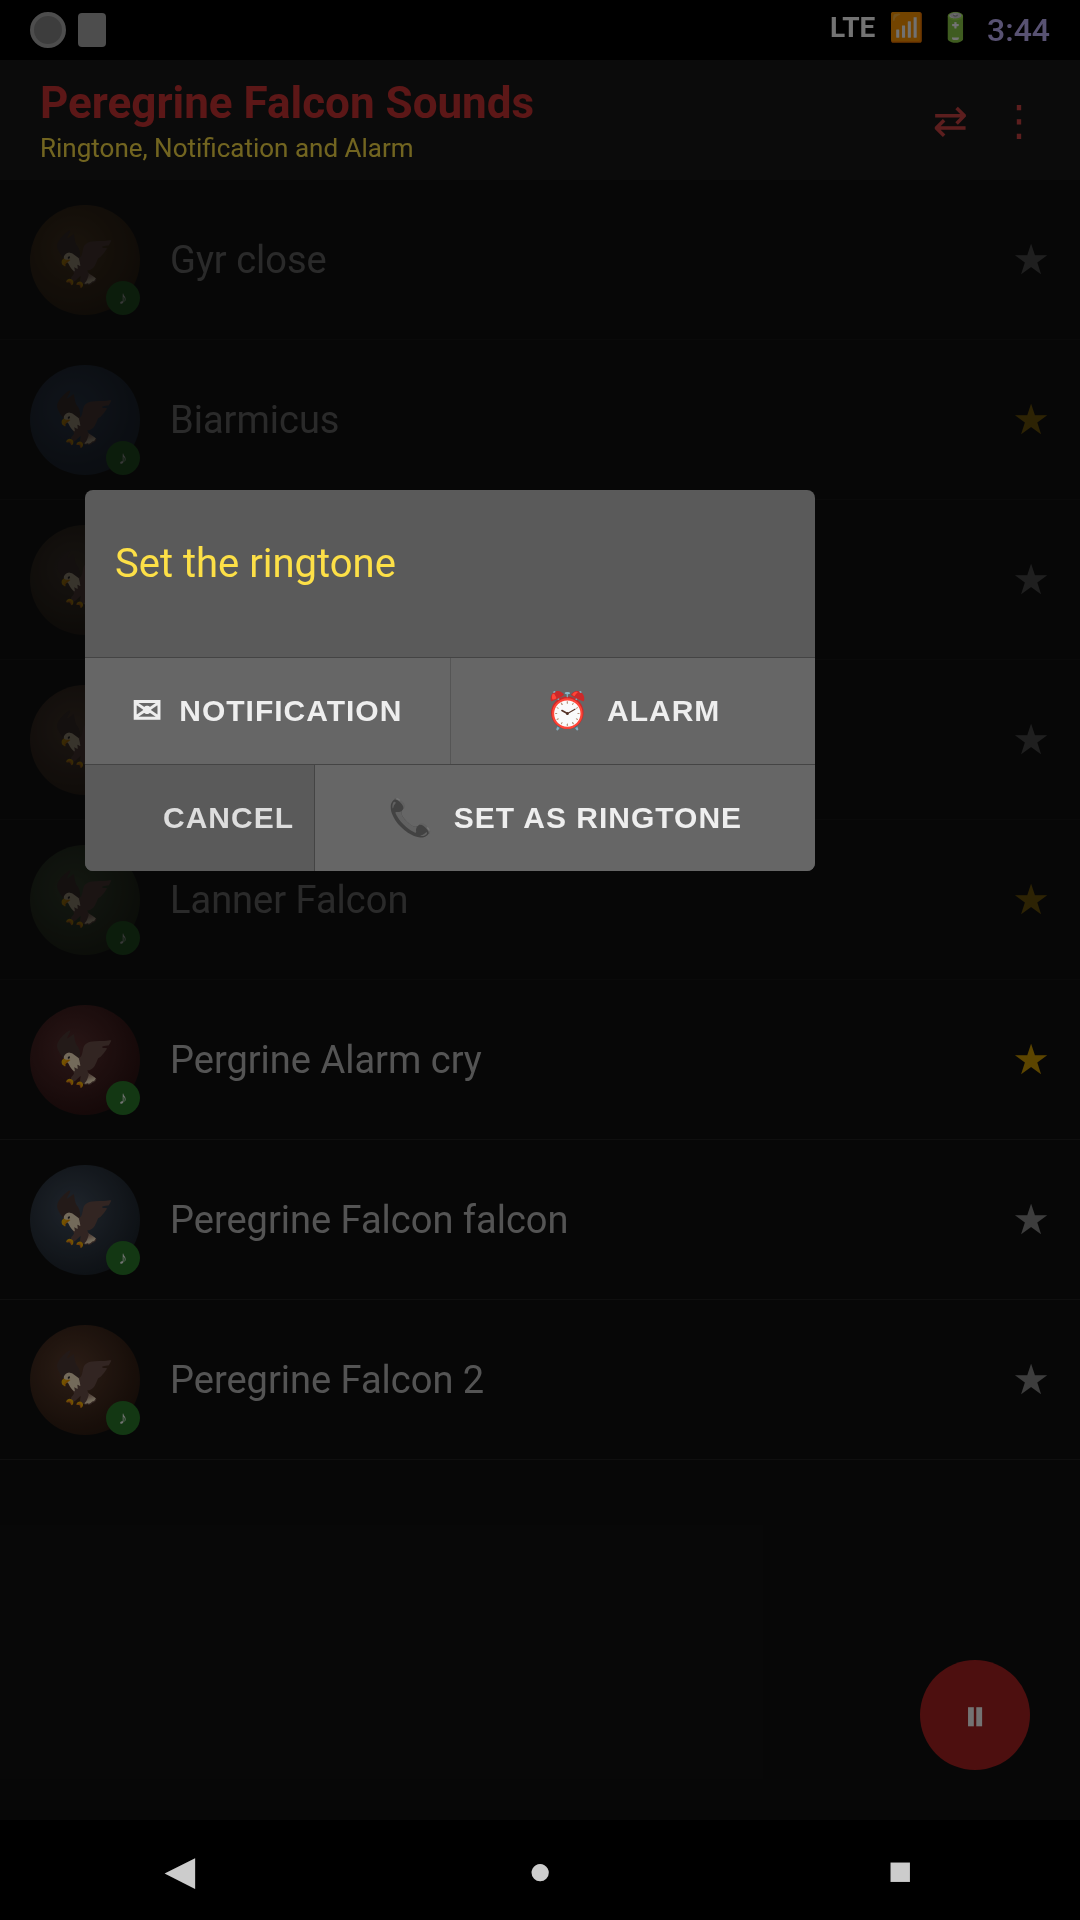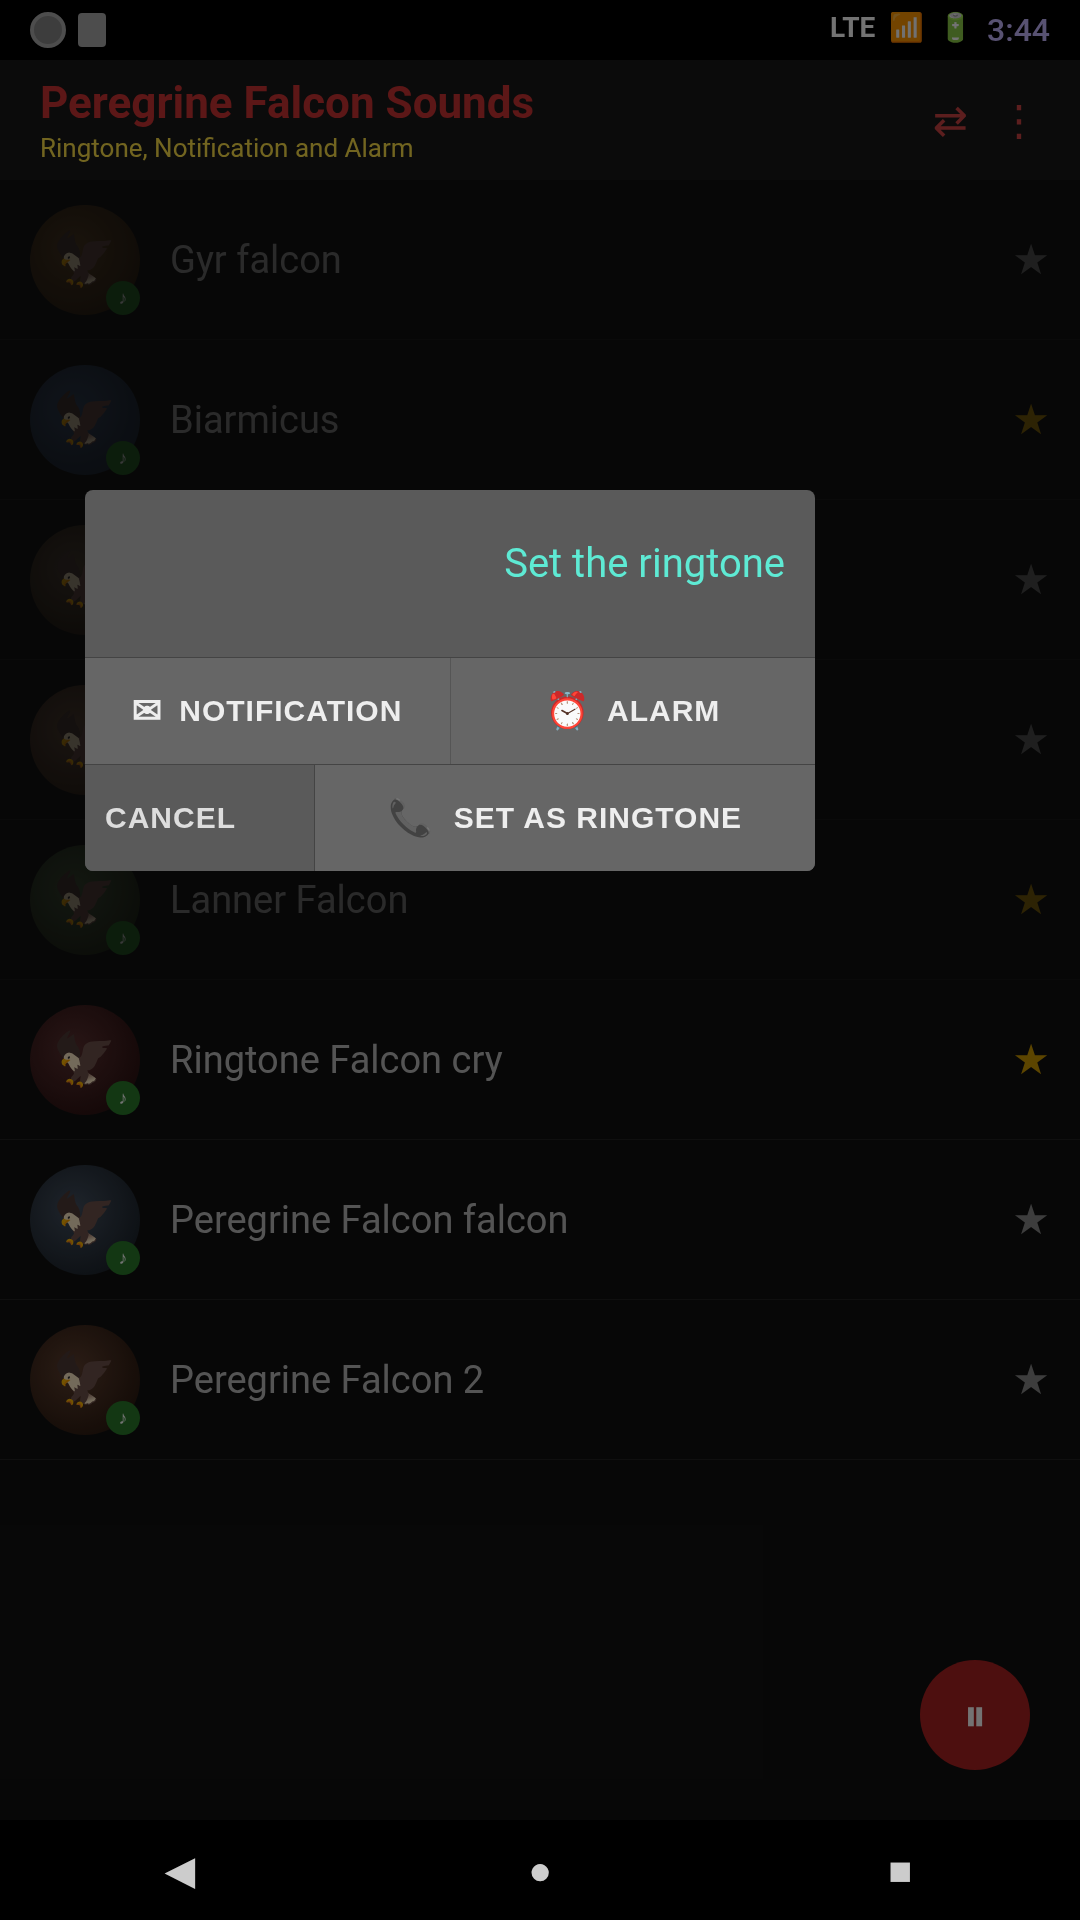--- a/index.html
+++ b/index.html
@@ -177,23 +177,23 @@
       position: absolute;
       top: 490px;
       left: 85px;
       width: 730px;
       background: #5a5a5a;
       border-radius: 8px;
       z-index: 30;
       overflow: hidden;
     }
     .dialog-title {
-      color: #5eead4;
+      color: #fde047;
       font-size: 40px;
-      text-align: right;
+      text-align: left;
       padding: 50px 30px 70px;
     }
     .dialog-buttons-row1 {
       display: flex;
       border-top: 1px solid #444;
     }
     .dialog-btn {
       flex: 1;
       display: flex;
       align-items: center;
@@ -215,21 +215,21 @@
       font-size: 36px;
     }
     .dialog-buttons-row2 {
       display: flex;
       border-top: 1px solid #444;
     }
     .dialog-btn-cancel {
       width: 230px;
       display: flex;
       align-items: center;
-      justify-content: flex-start;
+      justify-content: flex-end;
       padding: 32px 20px;
       background: #5a5a5a;
       color: #ddd;
       font-size: 30px;
       font-weight: bold;
       letter-spacing: 1px;
       cursor: pointer;
       border: none;
       border-right: 1px solid #444;
     }
@@ -341,21 +341,21 @@
 
 <div class="list-container" id="list-container">
 
 <div class="list-item dimmed">
       <div class="avatar-wrapper">
         <div class="avatar-circle av1">
           <span class="falcon-face">🦅</span>
         </div>
         <div class="music-badge">♪</div>
       </div>
-      <span class="item-name">Gyr falcon</span>
+      <span class="item-name">Gyr close</span>
       <span class="star-icon">★</span>
     </div>
     <div class="list-item dimmed">
       <div class="avatar-wrapper">
         <div class="avatar-circle av2">
           <span class="falcon-face">🦅</span>
         </div>
         <div class="music-badge">♪</div>
       </div>
       <span class="item-name">Biarmicus</span>
@@ -391,21 +391,21 @@
       <span class="item-name">Lanner Falcon</span>
       <span class="star-icon filled">★</span>
     </div>
     <div class="list-item">
       <div class="avatar-wrapper">
         <div class="avatar-circle av6">
           <span class="falcon-face">🦅</span>
         </div>
         <div class="music-badge">♪</div>
       </div>
-      <span class="item-name">Ringtone Falcon cry</span>
+      <span class="item-name">Pergrine Alarm cry</span>
       <span class="star-icon filled">★</span>
     </div>
     <div class="list-item">
       <div class="avatar-wrapper">
         <div class="avatar-circle av7">
           <span class="falcon-face">🦅</span>
         </div>
         <div class="music-badge">♪</div>
       </div>
       <span class="item-name">Peregrine Falcon falcon</span>

